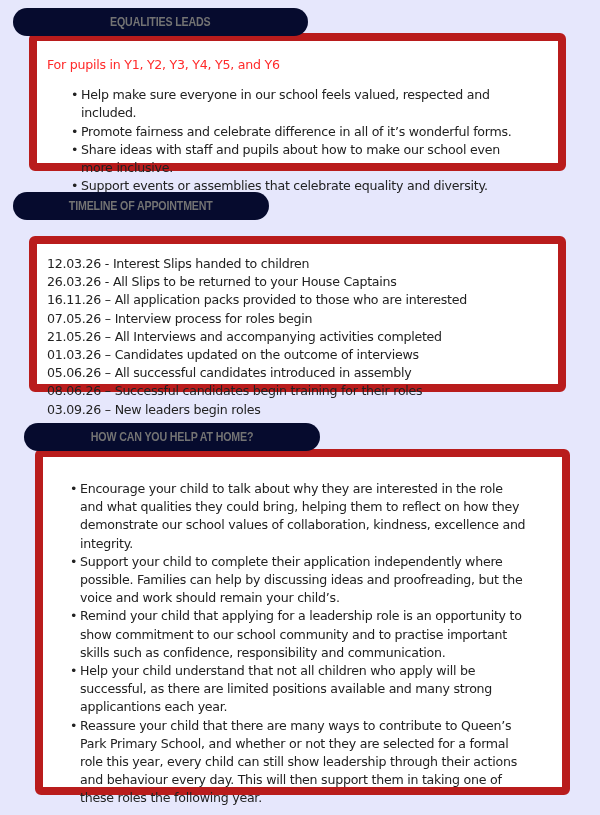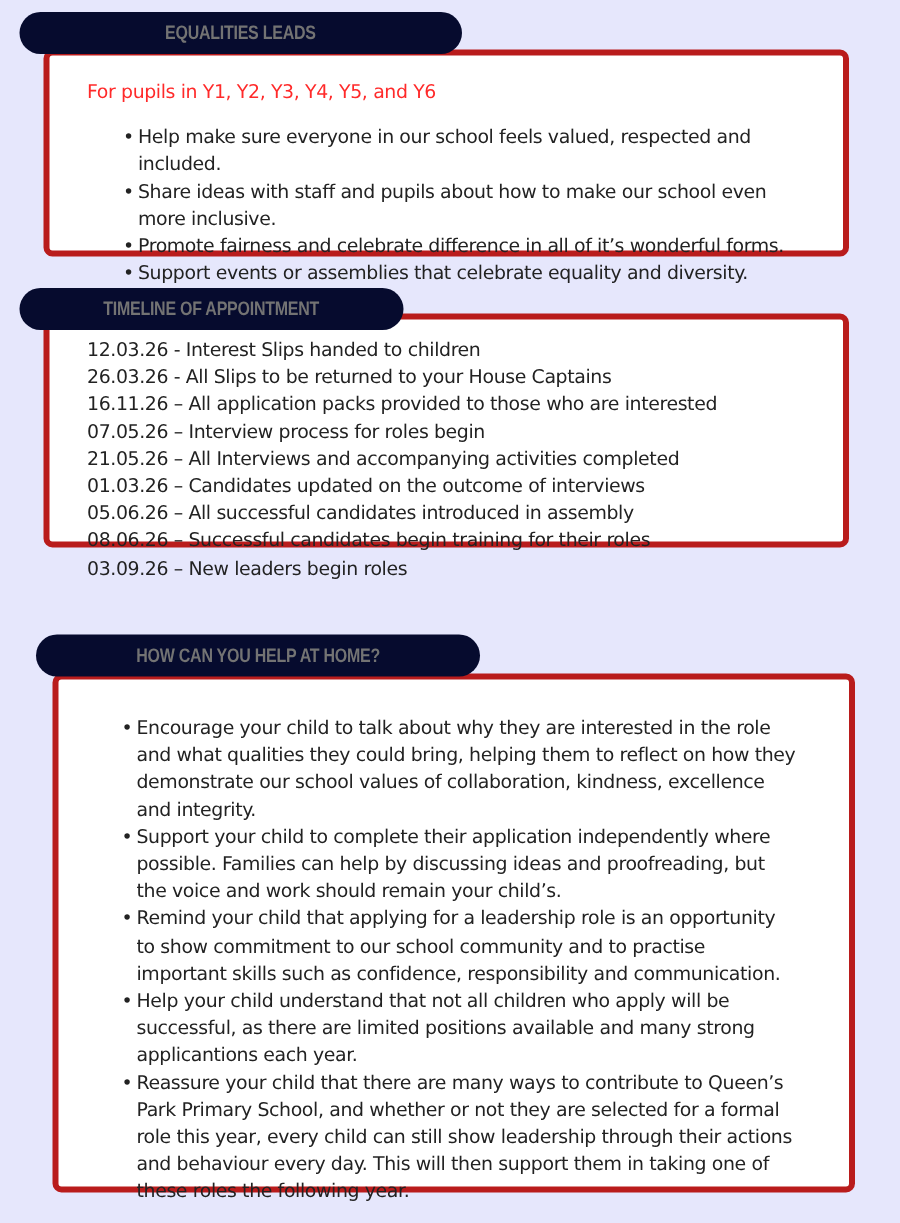--- a/index.html
+++ b/index.html
@@ -9,51 +9,51 @@
   }
   .pill {
     position:absolute; background:#060b2e; color:#737373; border-radius:14px;
     font-family:"Liberation Sans", sans-serif; font-weight:bold; font-size:13px;
     letter-spacing:-0.2px; text-transform:uppercase; text-align:center;
     line-height:28px; height:28px; z-index:2;
     transform-origin:center; 
   }
   .pill span { display:inline-block; transform:scaleX(0.82); }
   .box {
-    position:absolute; background:#fff; border:4px solid #b91c1c; border-radius:6px;
-    box-sizing:border-box; z-index:1;padding-left:15px;
+    position:absolute; background:#fff; border:8px solid #b91c1c; border-radius:6px;
+    box-sizing:border-box; z-index:1;
   }
   .txt { font-size:12.6px; line-height:18.2px; letter-spacing:-0.25px; }
   .red { color:#ff2a2a; }
   ul { margin:12px; padding:0 0 0 20px; list-style:none; }
   li { position:relative; padding-left:10px; }
   li::before { content:"•"; position:absolute; left:0; top:0; }
 </style>
 </head>
 <body>
 
 <div class="pill" style="left:13px; top:8px; width:295px;">
   <span>EQUALITIES LEADS</span>
 </div>
 <div class="box" style="left:29px; top:33px; width:537px; height:138px;">
   <div class="txt" style="padding:15px 0 0 10px;">
     <div class="red">For pupils in Y1, Y2, Y3, Y4, Y5, and Y6</div>
     <ul style="padding-left:12px; padding-right:20px;">
       <li>Help make sure everyone in our school feels valued, respected and included.</li>
+      <li>Promote fairness and celebrate difference in all of it’s wonderful forms.</li>
       <li>Share ideas with staff and pupils about how to make our school even more inclusive.</li>
-      <li>Promote fairness and celebrate difference in all of it’s wonderful forms.</li>
       <li>Support events or assemblies that celebrate equality and diversity.</li>
     </ul>
   </div>
 </div>
 
 <div class="pill" style="left:13px; top:192px; width:256px;">
   <span>TIMELINE OF APPOINTMENT</span>
 </div>
-<div class="box" style="left:29px; top:209px; width:537px; height:156px;">
+<div class="box" style="left:29px; top:236px; width:537px; height:156px;">
   <div class="txt" style="padding:11px 0 0 10px;">
     <div>12.03.26 - Interest Slips handed to children</div>
     <div>26.03.26 - All Slips to be returned to your House Captains</div>
     <div>16.11.26 – All application packs provided to those who are interested</div>
     <div>07.05.26 – Interview process for roles begin</div>
     <div>21.05.26 – All Interviews and accompanying activities completed</div>
     <div>01.03.26 – Candidates updated on the outcome of interviews</div>
     <div>05.06.26 – All successful candidates introduced in assembly</div>
     <div>08.06.26 – Successful candidates begin training for their roles</div>
     <div>03.09.26 – New leaders begin roles</div>

